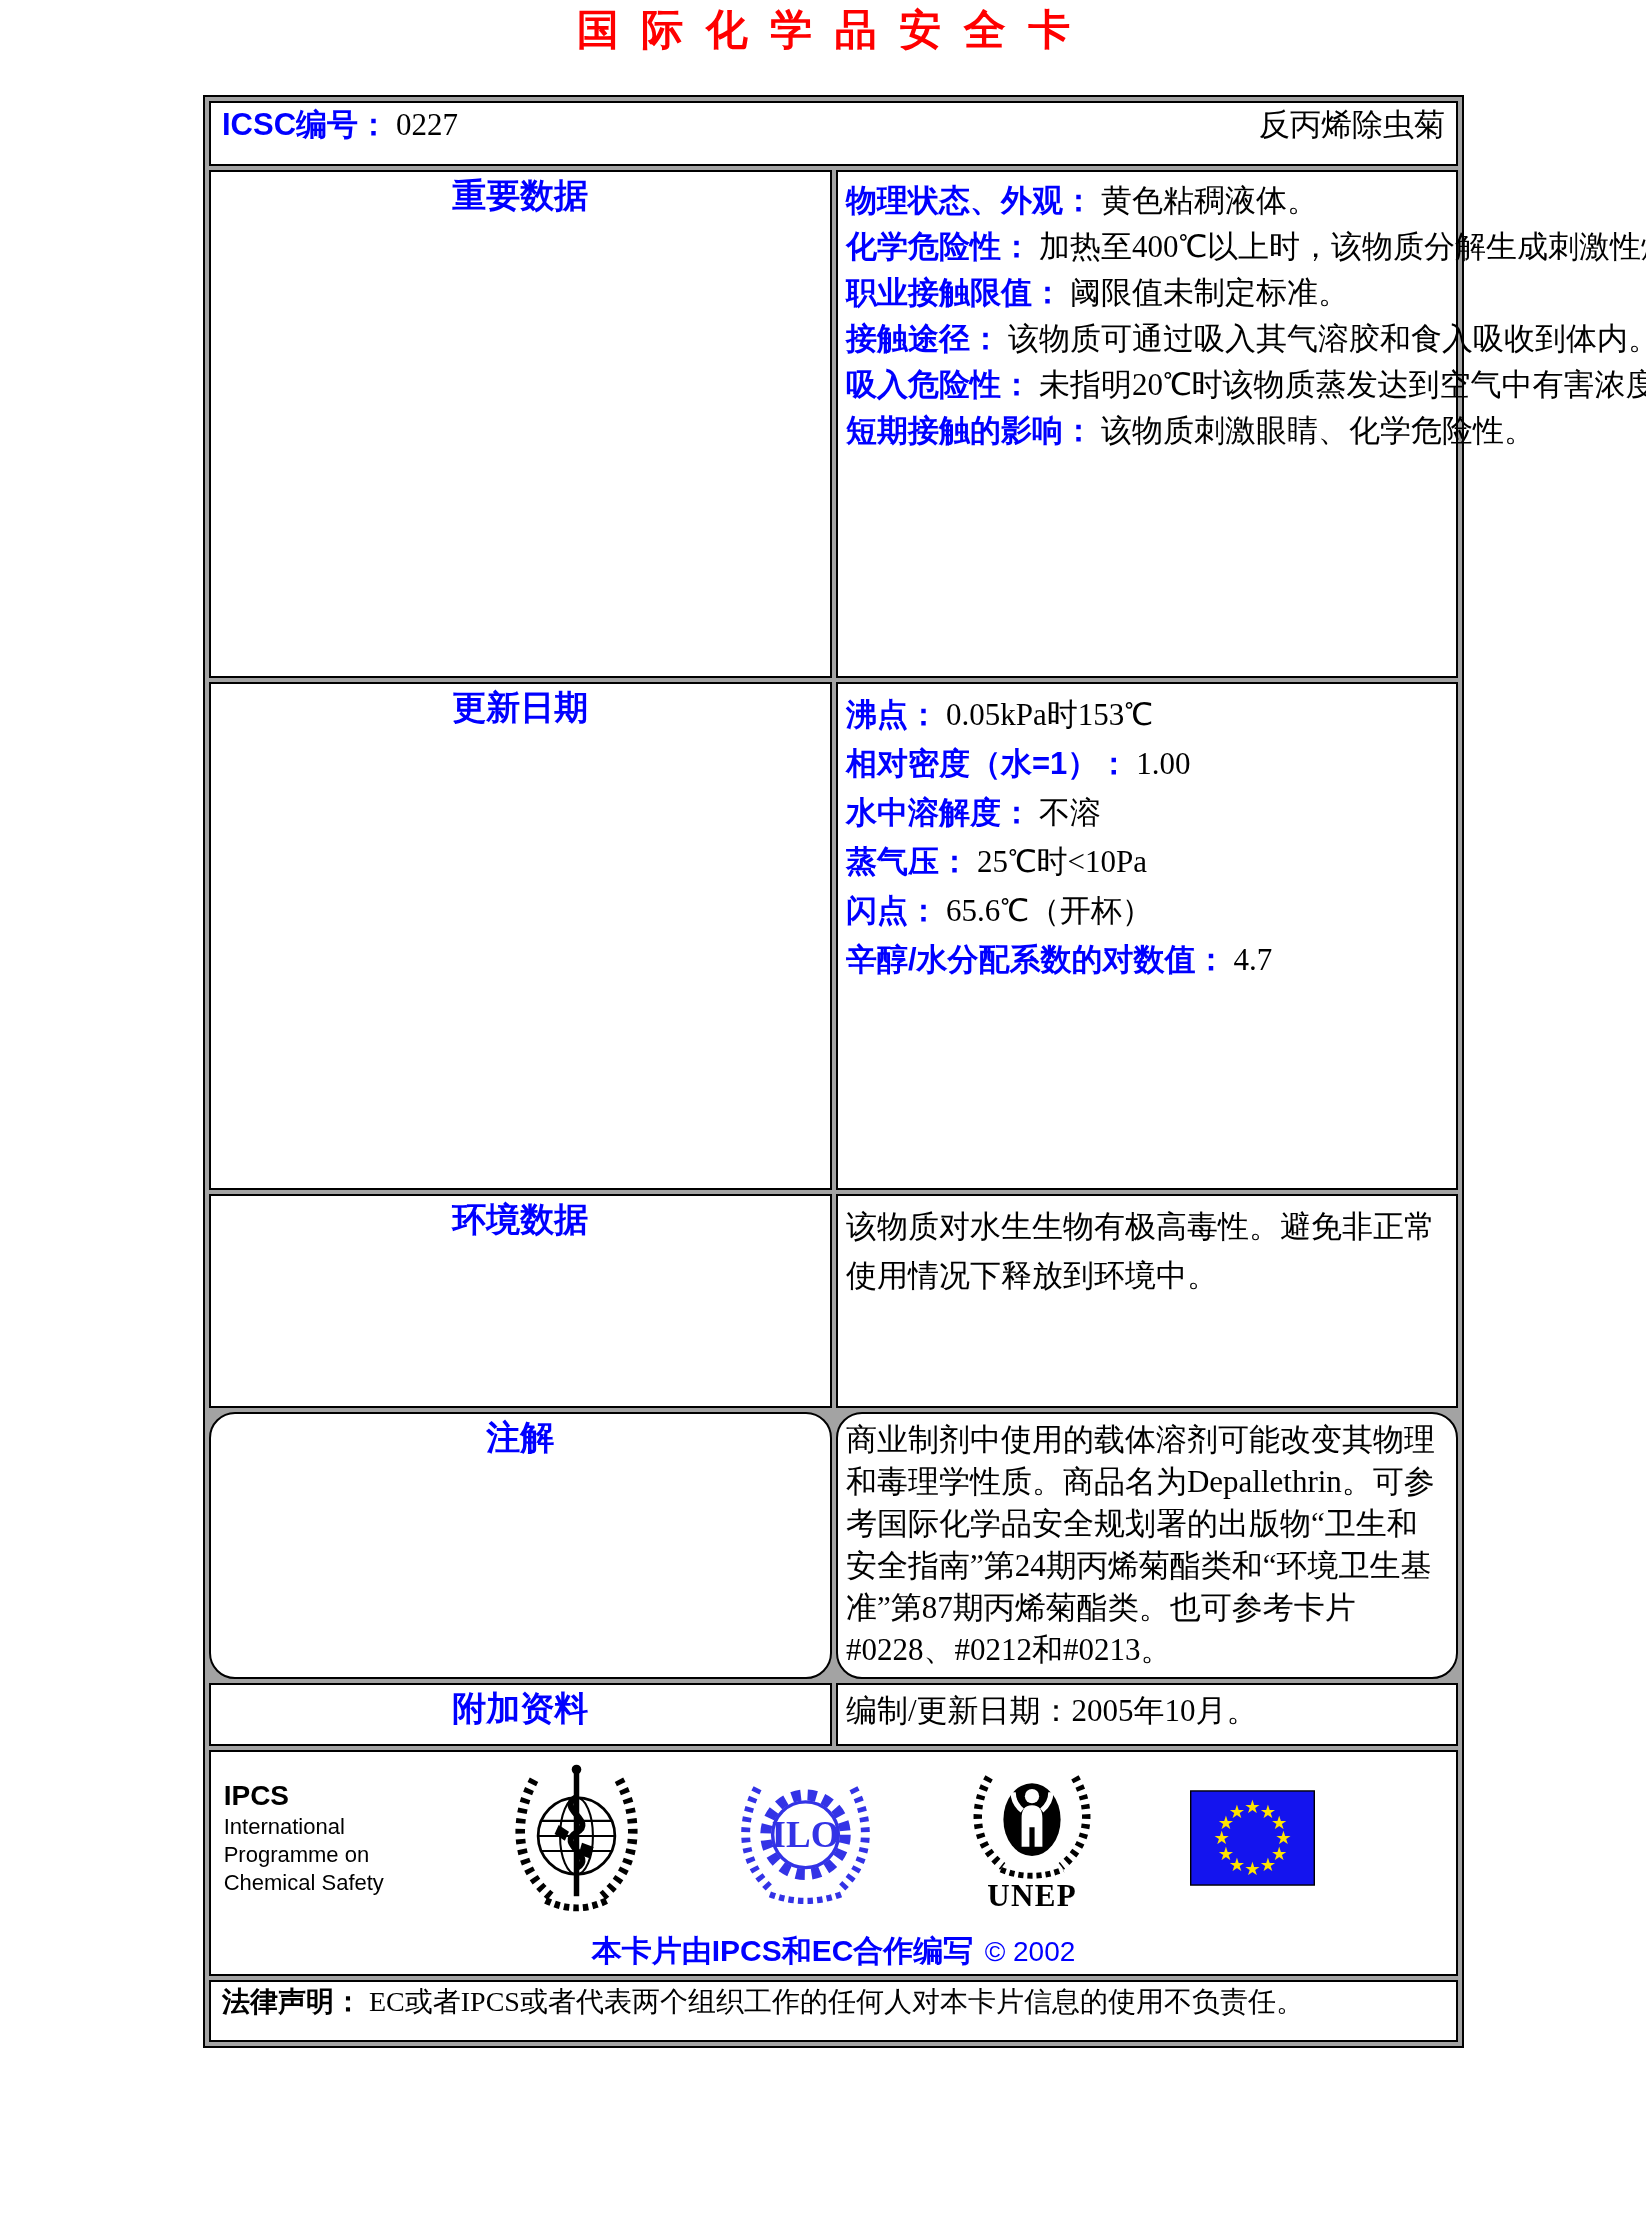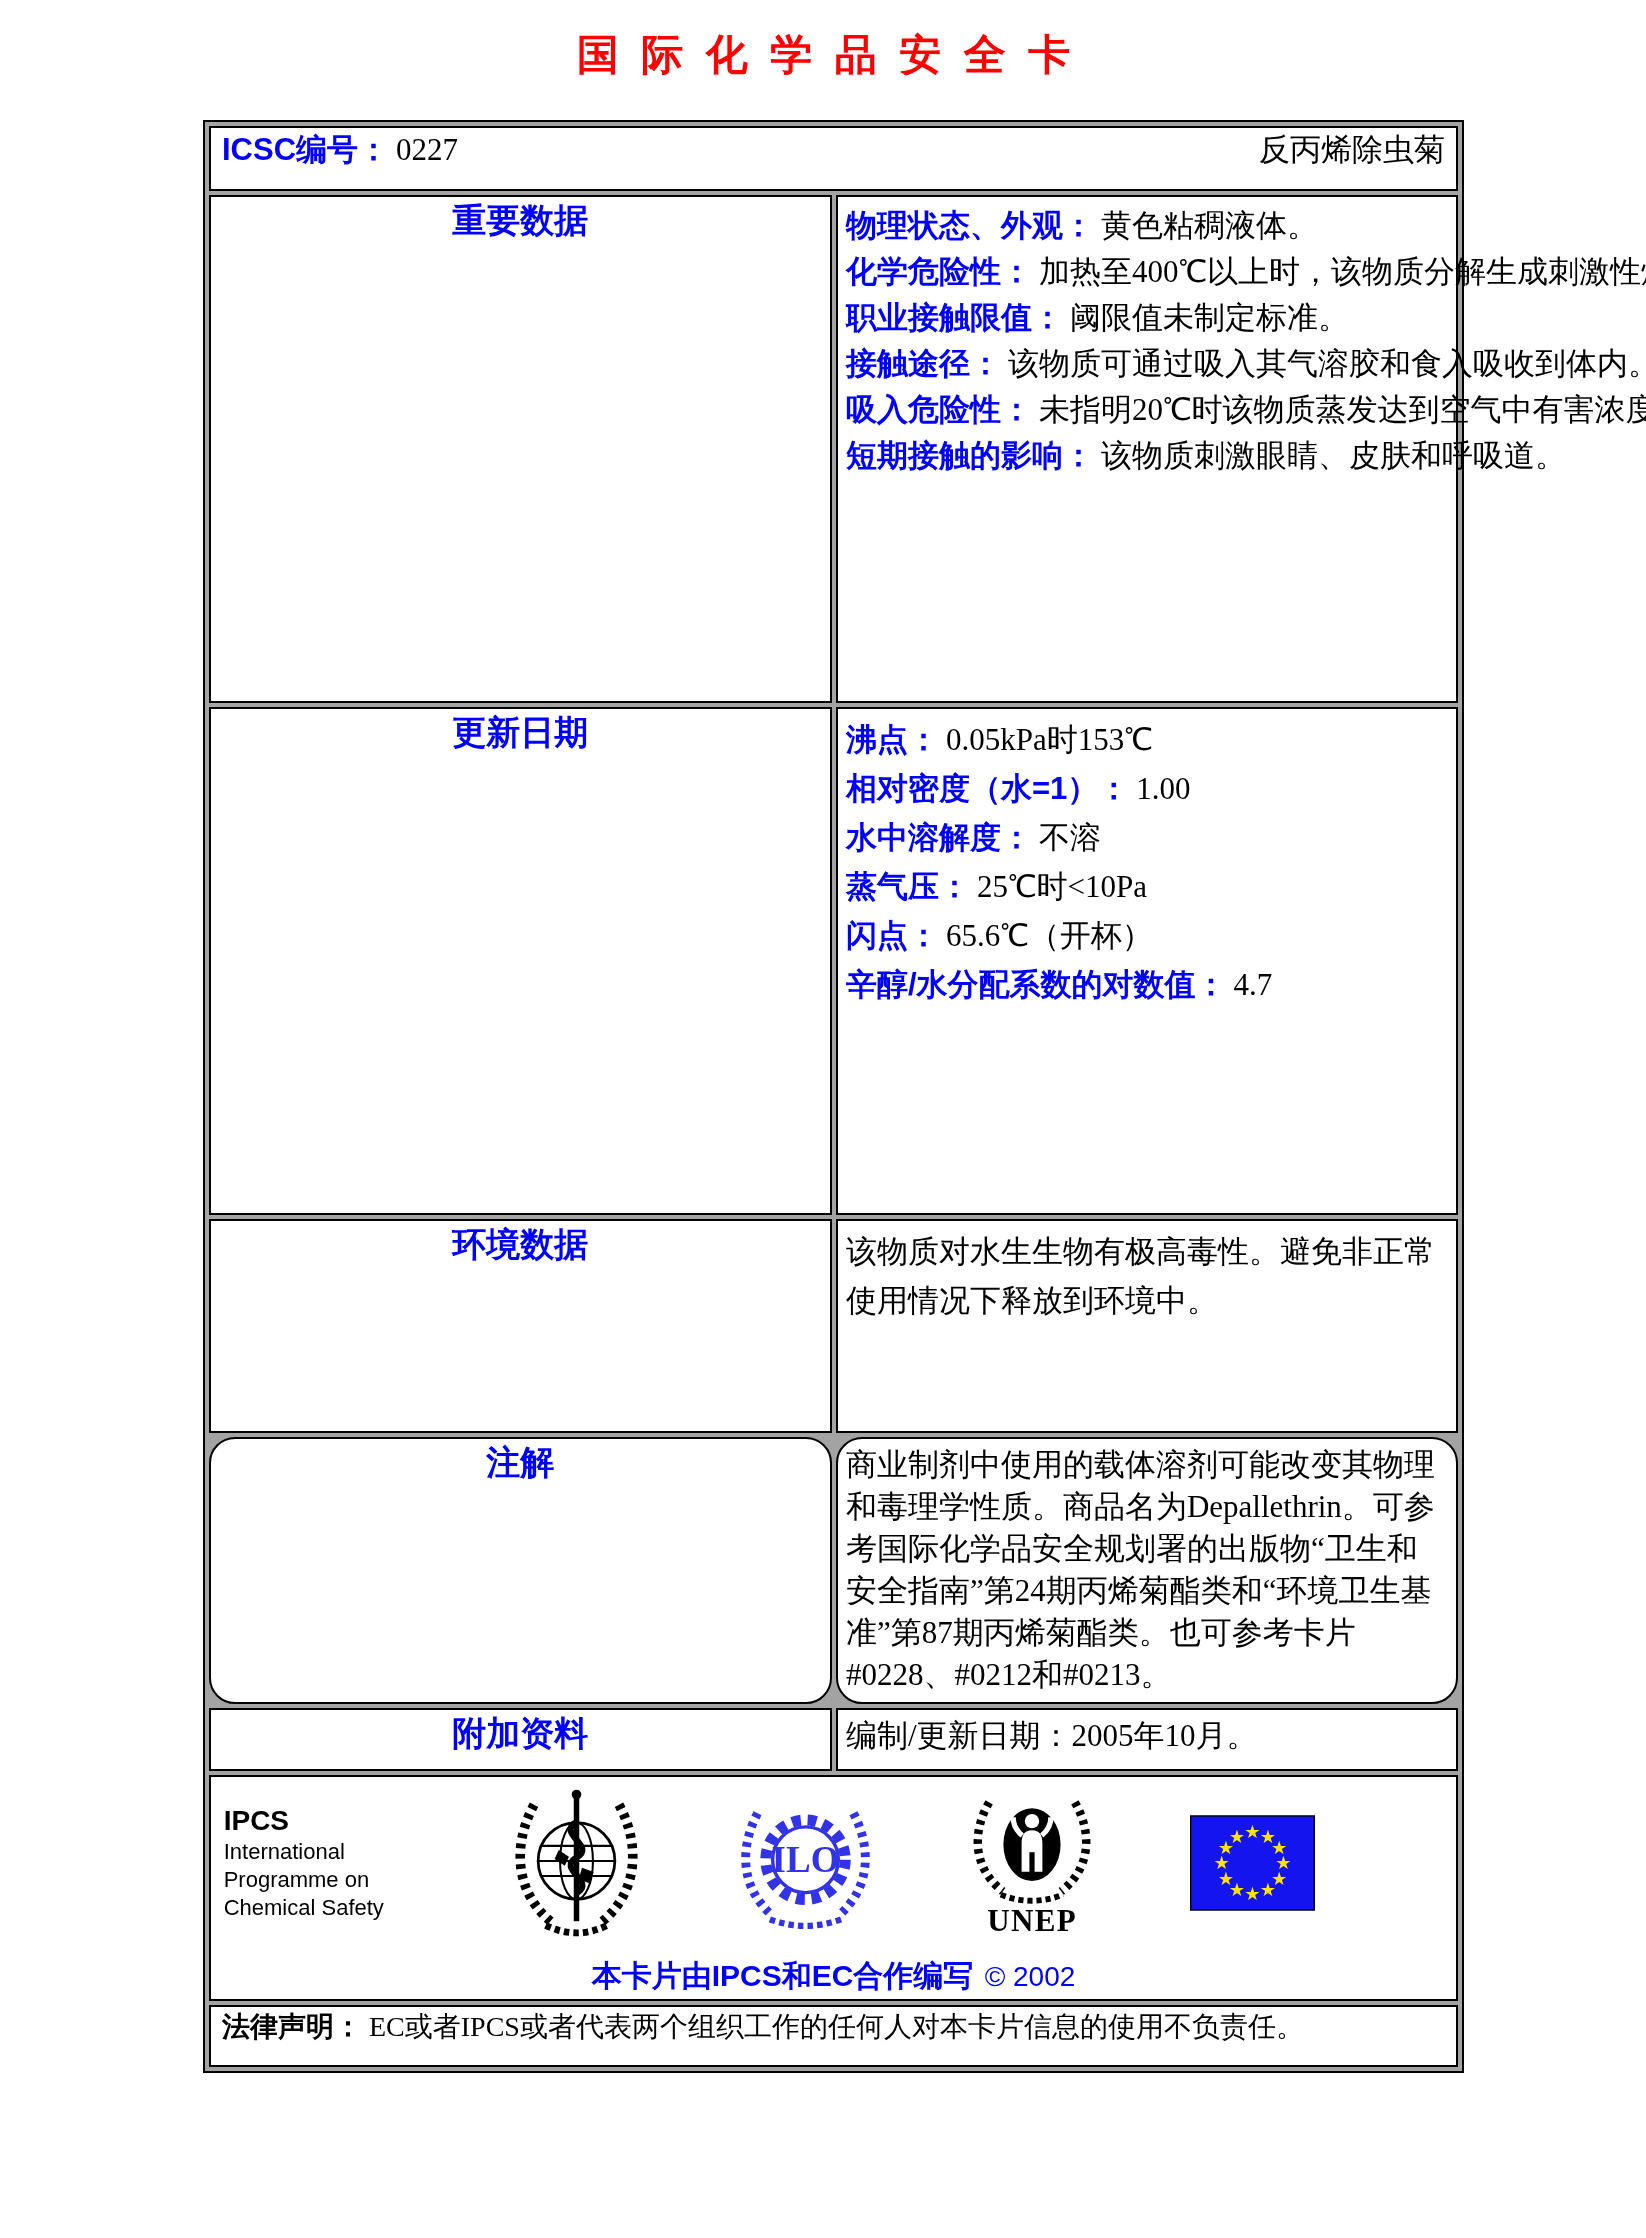--- a/index.html
+++ b/index.html
@@ -4,21 +4,21 @@
 <style>
   html, body {
     margin: 0; padding: 0;
     width: 1647px; height: 2239px;
     background: #ffffff;
     font-family: "Liberation Serif", serif;
   }
   .page { position: relative; width: 1647px; height: 2239px; overflow: hidden; }
 
   .doc-title {
-    margin: 27px 0 0 0;
+    margin: 2px 0 0 0;
     text-align: center;
     color: #ff0000;
     font-weight: bold;
     font-size: 42px;
     letter-spacing: 22.5px;
     text-indent: 22.5px;
     font-family: Liberation Mono, monospace;
   }
 
   table.card {
@@ -132,21 +132,21 @@
 
     <tr class="h-imp">
       <td class="lbl">重要数据</td>
       <td class="content">
         <div class="imp-lines">
           <div class="ln"><span class="k">物理状态、外观：</span><span class="v">黄色粘稠液体。</span></div>
           <div class="ln"><span class="k">化学危险性：</span><span class="v">加热至400℃以上时，该物质分解生成刺激性烟雾。</span></div>
           <div class="ln"><span class="k">职业接触限值：</span><span class="v">阈限值未制定标准。</span></div>
           <div class="ln"><span class="k">接触途径：</span><span class="v">该物质可通过吸入其气溶胶和食入吸收到体内。</span></div>
           <div class="ln"><span class="k">吸入危险性：</span><span class="v">未指明20℃时该物质蒸发达到空气中有害浓度的速率。</span></div>
-          <div class="ln"><span class="k">短期接触的影响：</span><span class="v">该物质刺激眼睛、皮肤和呼吸道。</span></div>
+          <div class="ln"><span class="k">短期接触的影响：</span><span class="v">该物质刺激眼睛、化学危险性。</span></div>
         </div>
       </td>
     </tr>
 
     <tr class="h-phy">
       <td class="lbl">更新日期</td>
       <td class="content">
         <div class="phy-lines">
           <div class="ln"><span class="k">沸点：</span><span class="v">0.05kPa时153℃</span></div>
           <div class="ln"><span class="k">相对密度（水=1）：</span><span class="v">1.00</span></div>

